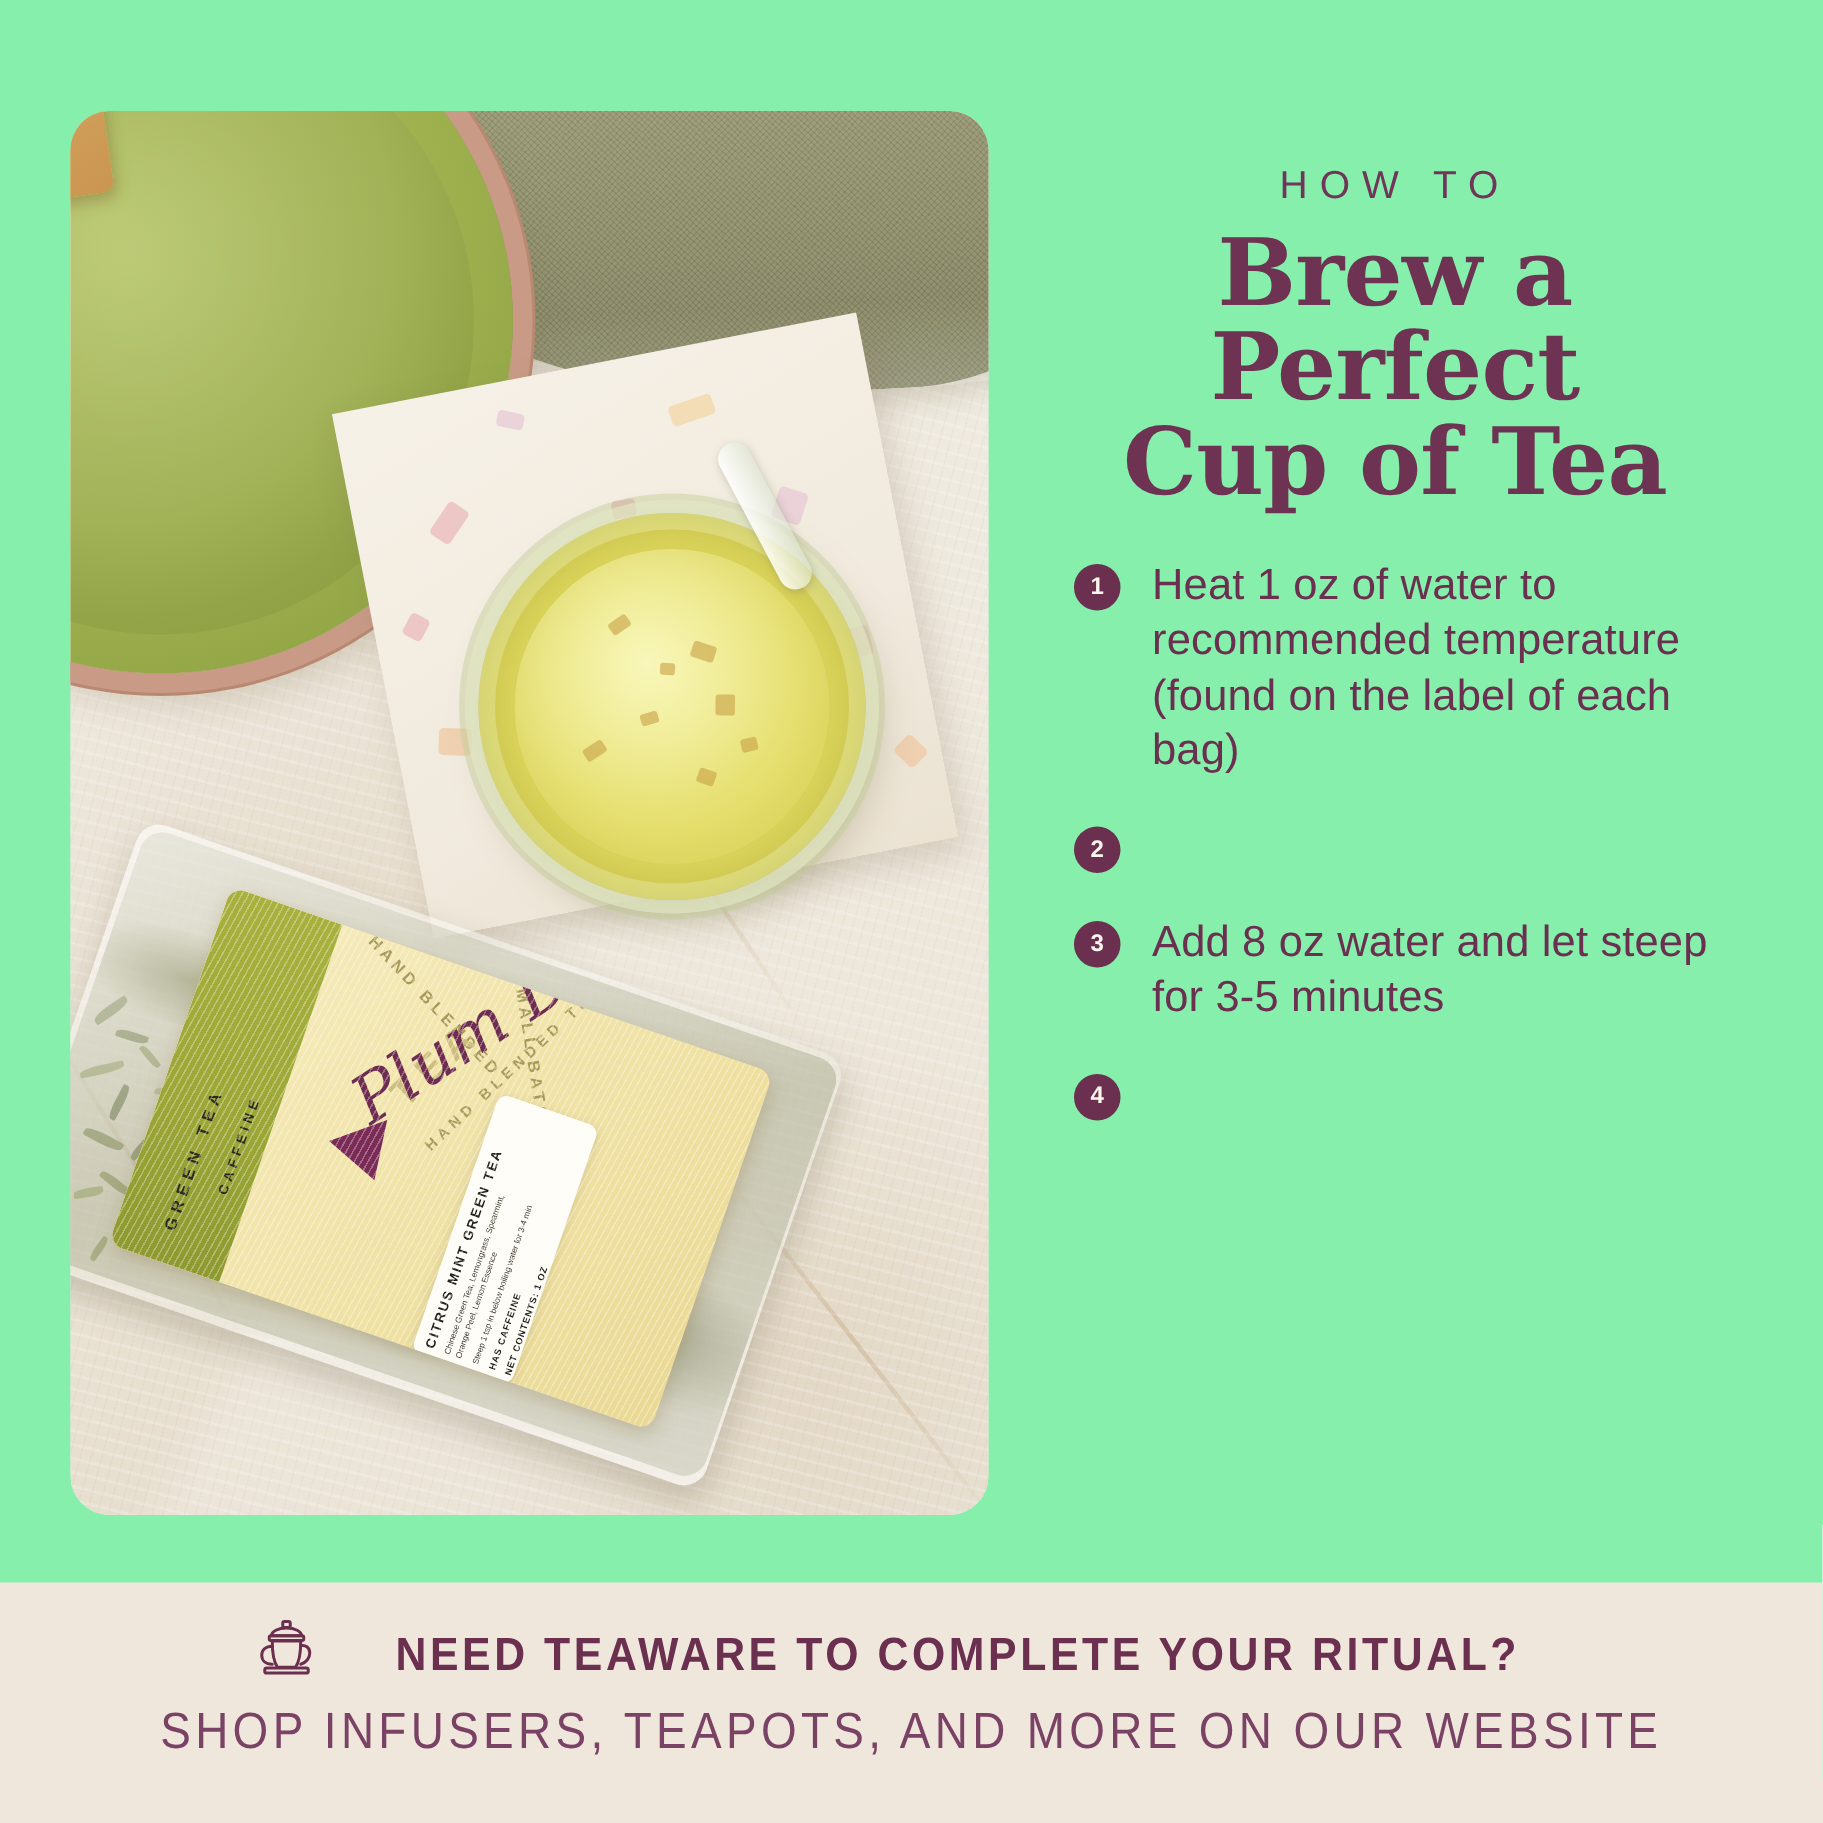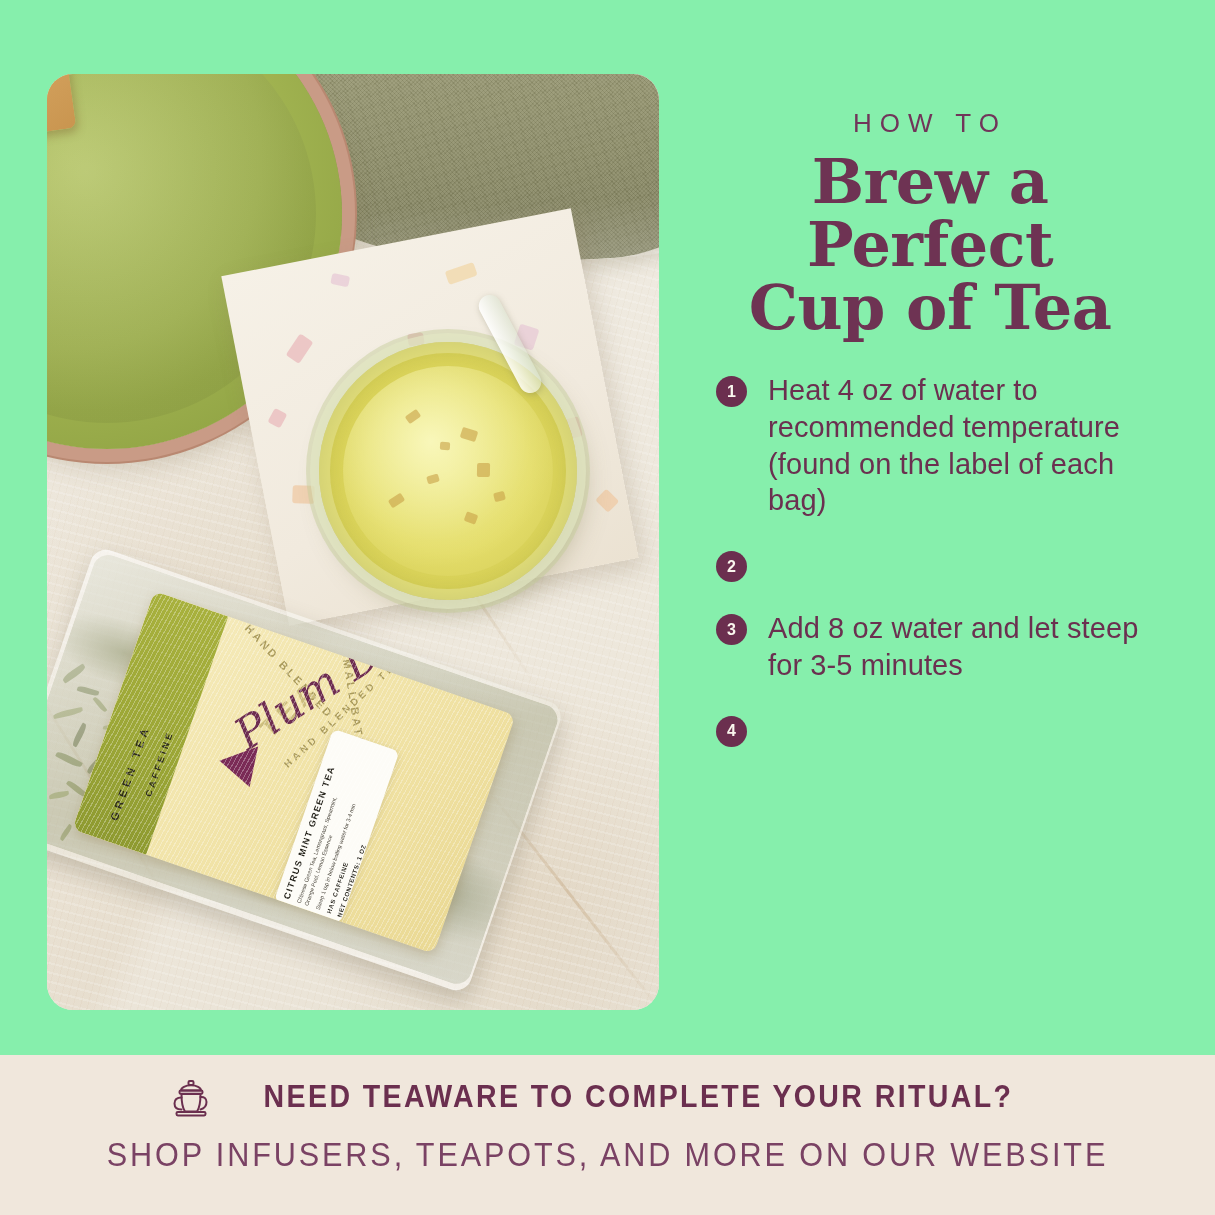--- a/index.html
+++ b/index.html
@@ -353,21 +353,21 @@
     bottom: 0;
     width: 1215px;
     height: 160px;
     background: #F0E7DC;
   }
   .footer-line1 {
     position: absolute;
     top: 24px;
     left: 0; right: 0;
     display: flex;
-    align-items: flex-start;
+    align-items: flex-end;
     justify-content: center;
     gap: 18px;
   }
   .teapot-icon { display: block; }
   .footer-title {
     color: #6B2F4F;
     font-family: "Liberation Sans Narrow", "Liberation Sans", sans-serif;
     font-size: 31px;
     font-weight: 700;
     letter-spacing: 2.6px;
@@ -497,21 +497,21 @@
 
   <div class="kicker">HOW TO</div>
   <div class="headline">
     <div>Brew a Perfect</div>
     <div>Cup of Tea</div>
   </div>
 
   <div class="steps" id="steps">
       <div class="step">
         <div class="step-num">1</div>
-        <div class="step-text">Heat 4 oz of water to recommended temperature (found on the label of each bag)</div>
+        <div class="step-text">Heat 1 oz of water to recommended temperature (found on the label of each bag)</div>
       </div>
       <div class="step">
         <div class="step-num">2</div>
       </div>
       <div class="step">
         <div class="step-num">3</div>
         <div class="step-text">Add 8 oz water and let steep for 3-5 minutes</div>
       </div>
       <div class="step">
         <div class="step-num">4</div>

